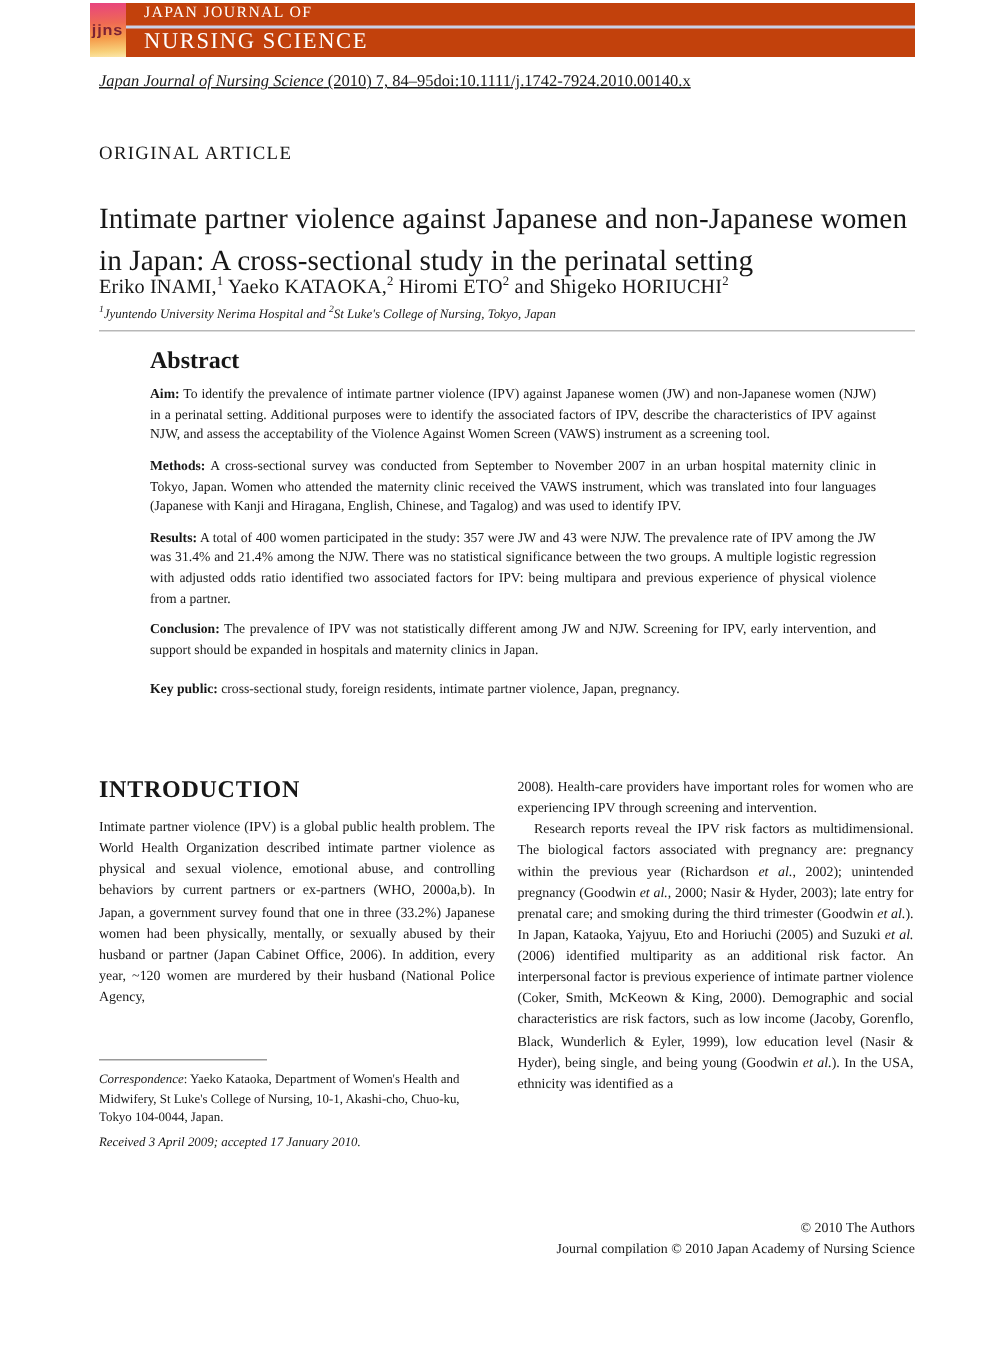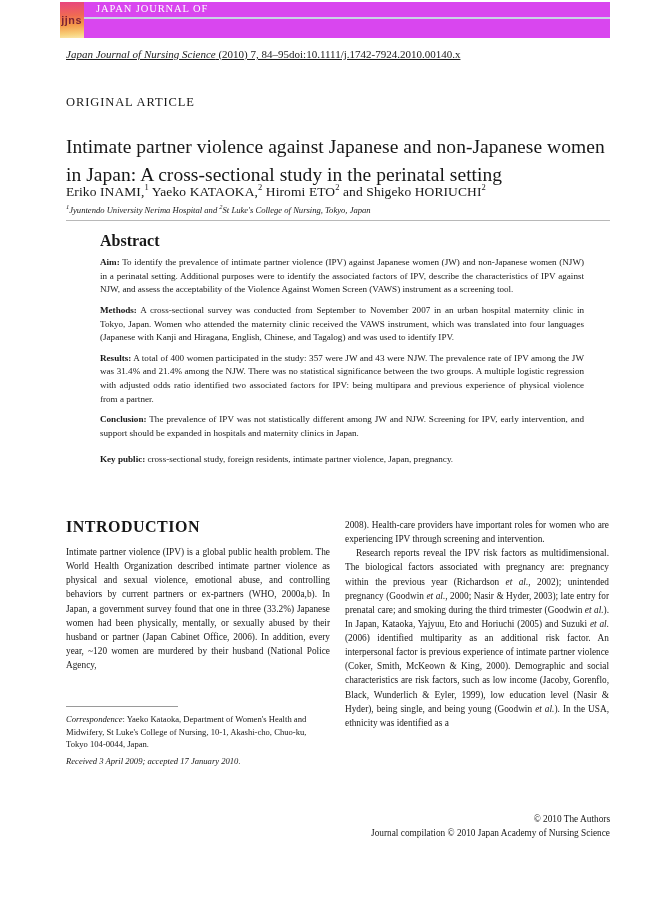--- a/index.html
+++ b/index.html
@@ -38,21 +38,21 @@
   .logo-text {
     font-family: "Liberation Sans", sans-serif;
     font-weight: bold;
     font-size: 10px;
     letter-spacing: 0.5px;
     color: #7c2233;
     transform: scaleX(1.08);
   }
   .banner {
     flex: 1;
-    background: #d946ef;
+    background: #c2410c;
     color: #ffffff;
     position: relative;
     padding-left: 4px;
     box-sizing: border-box;
   }
   .banner-rule {
     position: absolute;
     left: 0;
     right: 0;
     top: 15px;
@@ -229,20 +229,21 @@
 
 <div class="page">
 
   <div class="masthead">
     <div class="logo-box">
       <span class="logo-text">jjns</span>
     </div>
     <div class="banner">
       <div class="banner-line1">Japan Journal of</div>
       <div class="banner-rule"></div>
+      <div class="banner-line2">Nursing Science</div>
     </div>
   </div>
 
   <div class="citation">
     <div class="left"><span>Japan Journal of Nursing Science</span><span class="plain"> (2010) 7, 84–95</span></div>
     <div class="doi">doi:10.1111/j.1742-7924.2010.00140.x</div>
   </div>
 
   <div class="article-type">ORIGINAL ARTICLE</div>
 

